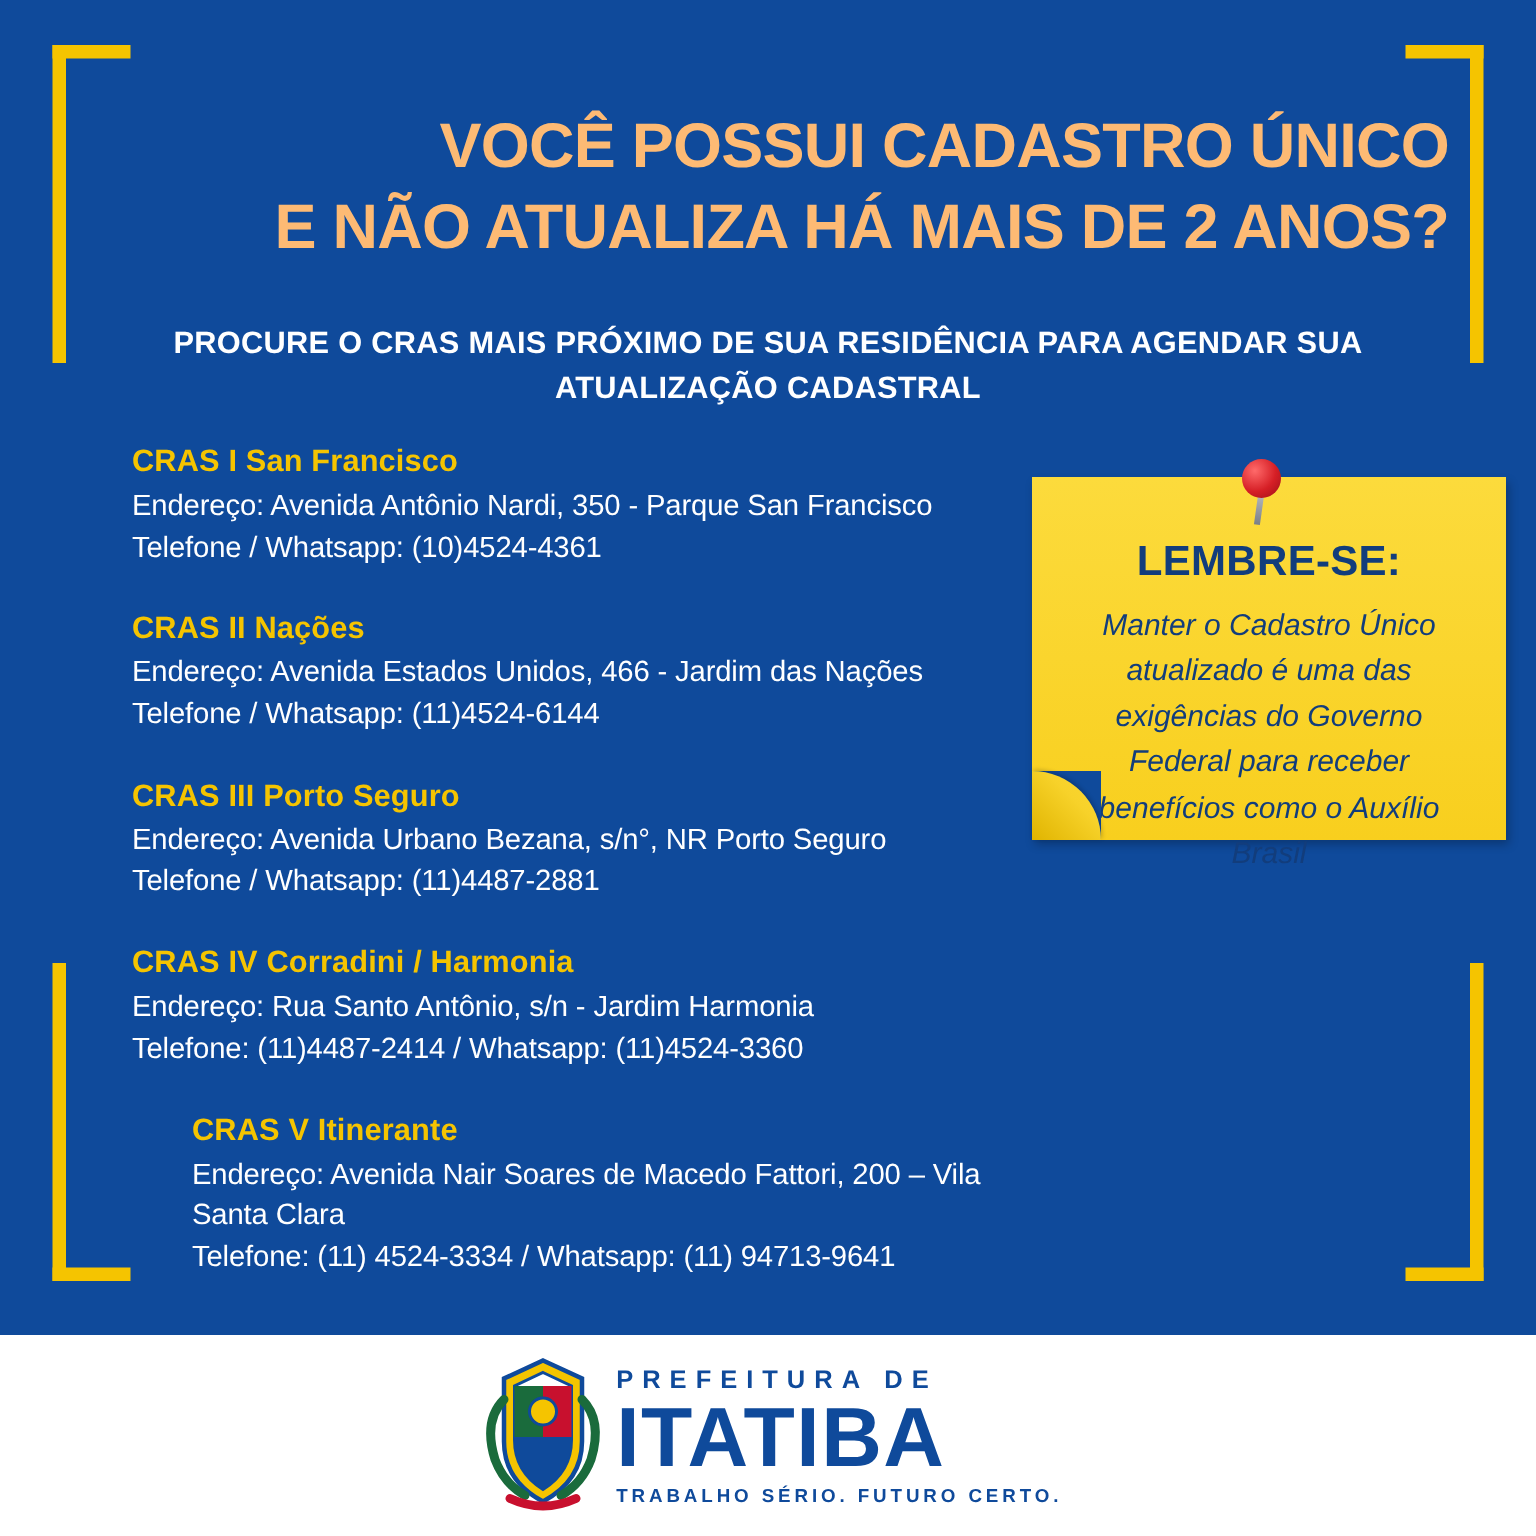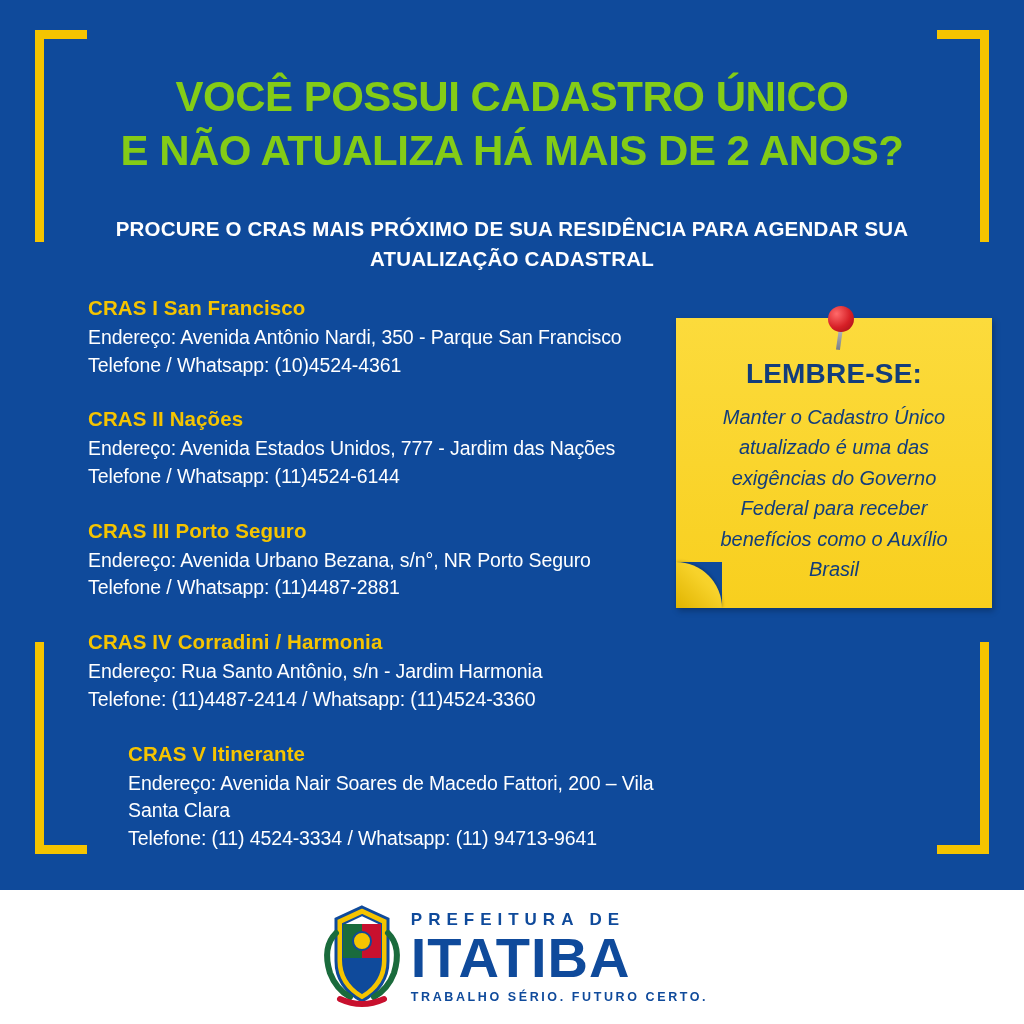--- a/index.html
+++ b/index.html
@@ -43,27 +43,27 @@
   }
   .rail.left  { left: 35px;  top: 82px; height: 160px; }
   .rail.right { right: 35px; top: 82px; height: 160px; }
   .rail.left-bottom  { left: 35px;  bottom: 88px; height: 160px; }
   .rail.right-bottom { right: 35px; bottom: 88px; height: 160px; }
 
   .headline {
     position: absolute;
     top: 70px;
     left: 0; right: 0;
-    text-align: center;
-    color: #84cc16;
+    text-align: right;
+    color: #fdba74;
     font-weight: bold;
     font-size: 42px;
     line-height: 1.28;
     letter-spacing: -0.5px;
-    padding: 0 90px;
+    padding: 0 58px;
   }
   .headline .l2 { display: block; }
 
   .subhead {
     position: absolute;
     top: 214px;
     left: 0; right: 0;
     text-align: center;
     color: #ffffff;
     font-weight: bold;
@@ -99,23 +99,23 @@
   
   .note-wrap {
     position: absolute;
     left: 676px;
     top: 318px;
     width: 316px;
     height: 300px;
   }
   .note {
     position: absolute;
-    left: 0; top: 0;
+    left: 12px; top: 0;
     width: 316px;
-    height: 290px;
+    height: 242px;
     background: #fbd733;
     background: linear-gradient(180deg, #fcdb3c 0%, #f8cf1e 100%);
     box-shadow: 2px 3px 6px rgba(0,0,0,0.25);
   }
   
   .note-curl {
     position: absolute;
     left: 0;
     bottom: 0;
     width: 46px;
@@ -237,21 +237,21 @@
   <div class="cras-list">
 
     <div class="cras-entry">
       <div class="cras-name">CRAS I San Francisco</div>
       <div class="cras-line">Endereço: Avenida Antônio Nardi, 350 - Parque San Francisco</div>
       <div class="cras-line">Telefone / Whatsapp: (10)4524-4361</div>
     </div>
 
     <div class="cras-entry">
       <div class="cras-name">CRAS II Nações</div>
-      <div class="cras-line">Endereço: Avenida Estados Unidos, 777 - Jardim das Nações</div>
+      <div class="cras-line">Endereço: Avenida Estados Unidos, 466 - Jardim das Nações</div>
       <div class="cras-line">Telefone / Whatsapp: (11)4524-6144</div>
     </div>
 
     <div class="cras-entry">
       <div class="cras-name">CRAS III Porto Seguro</div>
       <div class="cras-line">Endereço: Avenida Urbano Bezana, s/n°, NR Porto Seguro</div>
       <div class="cras-line">Telefone / Whatsapp: (11)4487-2881</div>
     </div>
 
     <div class="cras-entry">

